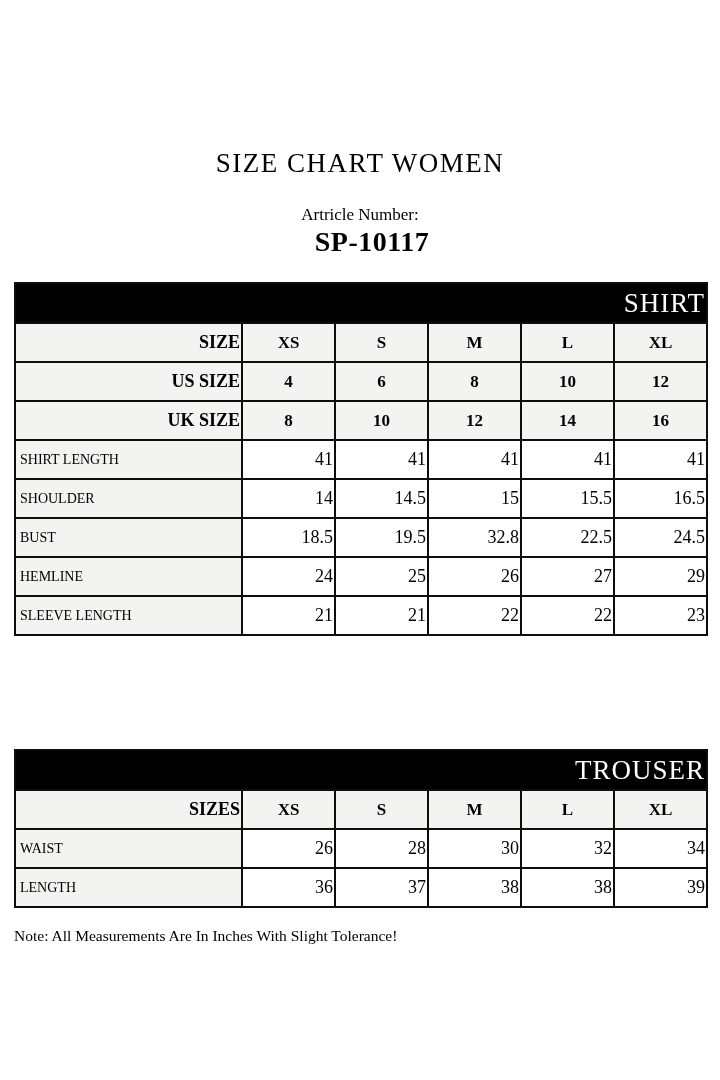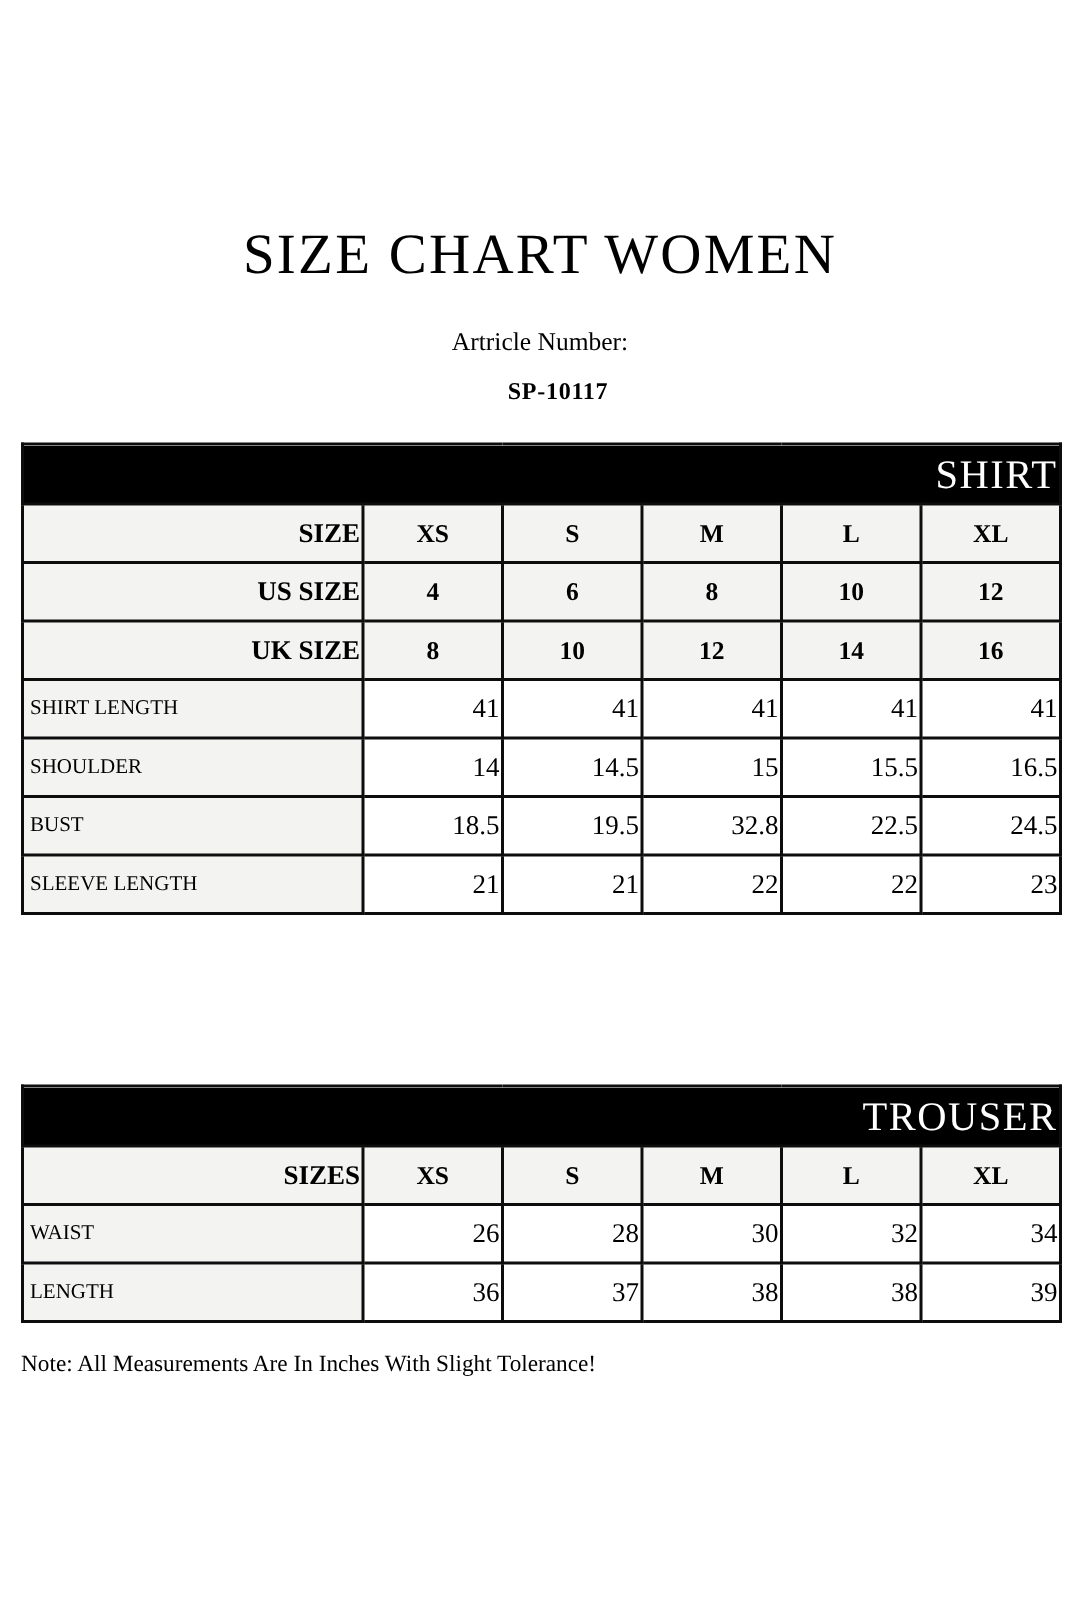--- a/index.html
+++ b/index.html
@@ -7,33 +7,33 @@
     width: 720px;
     height: 1080px;
     background: #ffffff;
     color: #000000;
     font-family: "Liberation Serif", serif;
     overflow: hidden;
   }
   .title {
     margin-top: 148px;
     text-align: center;
-    font-size: 38px;
+    font-size: 27px;
     font-weight: 400;
     letter-spacing: 1.5px;
   }
   .article-label {
     margin-top: 26px;
     text-align: center;
     font-size: 17px;
   }
   .article-number {
-    margin-top: 15px;
-    text-align: center;
-    font-size: 16px;
+    margin-top: 1px;
+    text-align: center;
+    font-size: 28px;
     font-weight: 700;
     letter-spacing: 0.5px;
     padding-left: 24px;
   }
   table.size-table {
     border-collapse: collapse;
     table-layout: fixed;
     width: 692px;
     margin-left: 14px;
   }
@@ -145,20 +145,28 @@
     </tr>
     <tr class="meas">
       <td class="label">BUST</td>
       <td>18.5</td>
       <td>19.5</td>
       <td>32.8</td>
       <td>22.5</td>
       <td>24.5</td>
     </tr>
     <tr class="meas">
+      <td class="label">HEMLINE</td>
+      <td>24</td>
+      <td>25</td>
+      <td>26</td>
+      <td>27</td>
+      <td>29</td>
+    </tr>
+    <tr class="meas">
       <td class="label">SLEEVE LENGTH</td>
       <td>21</td>
       <td>21</td>
       <td>22</td>
       <td>22</td>
       <td>23</td>
     </tr>
   </tbody>
 </table>
 

